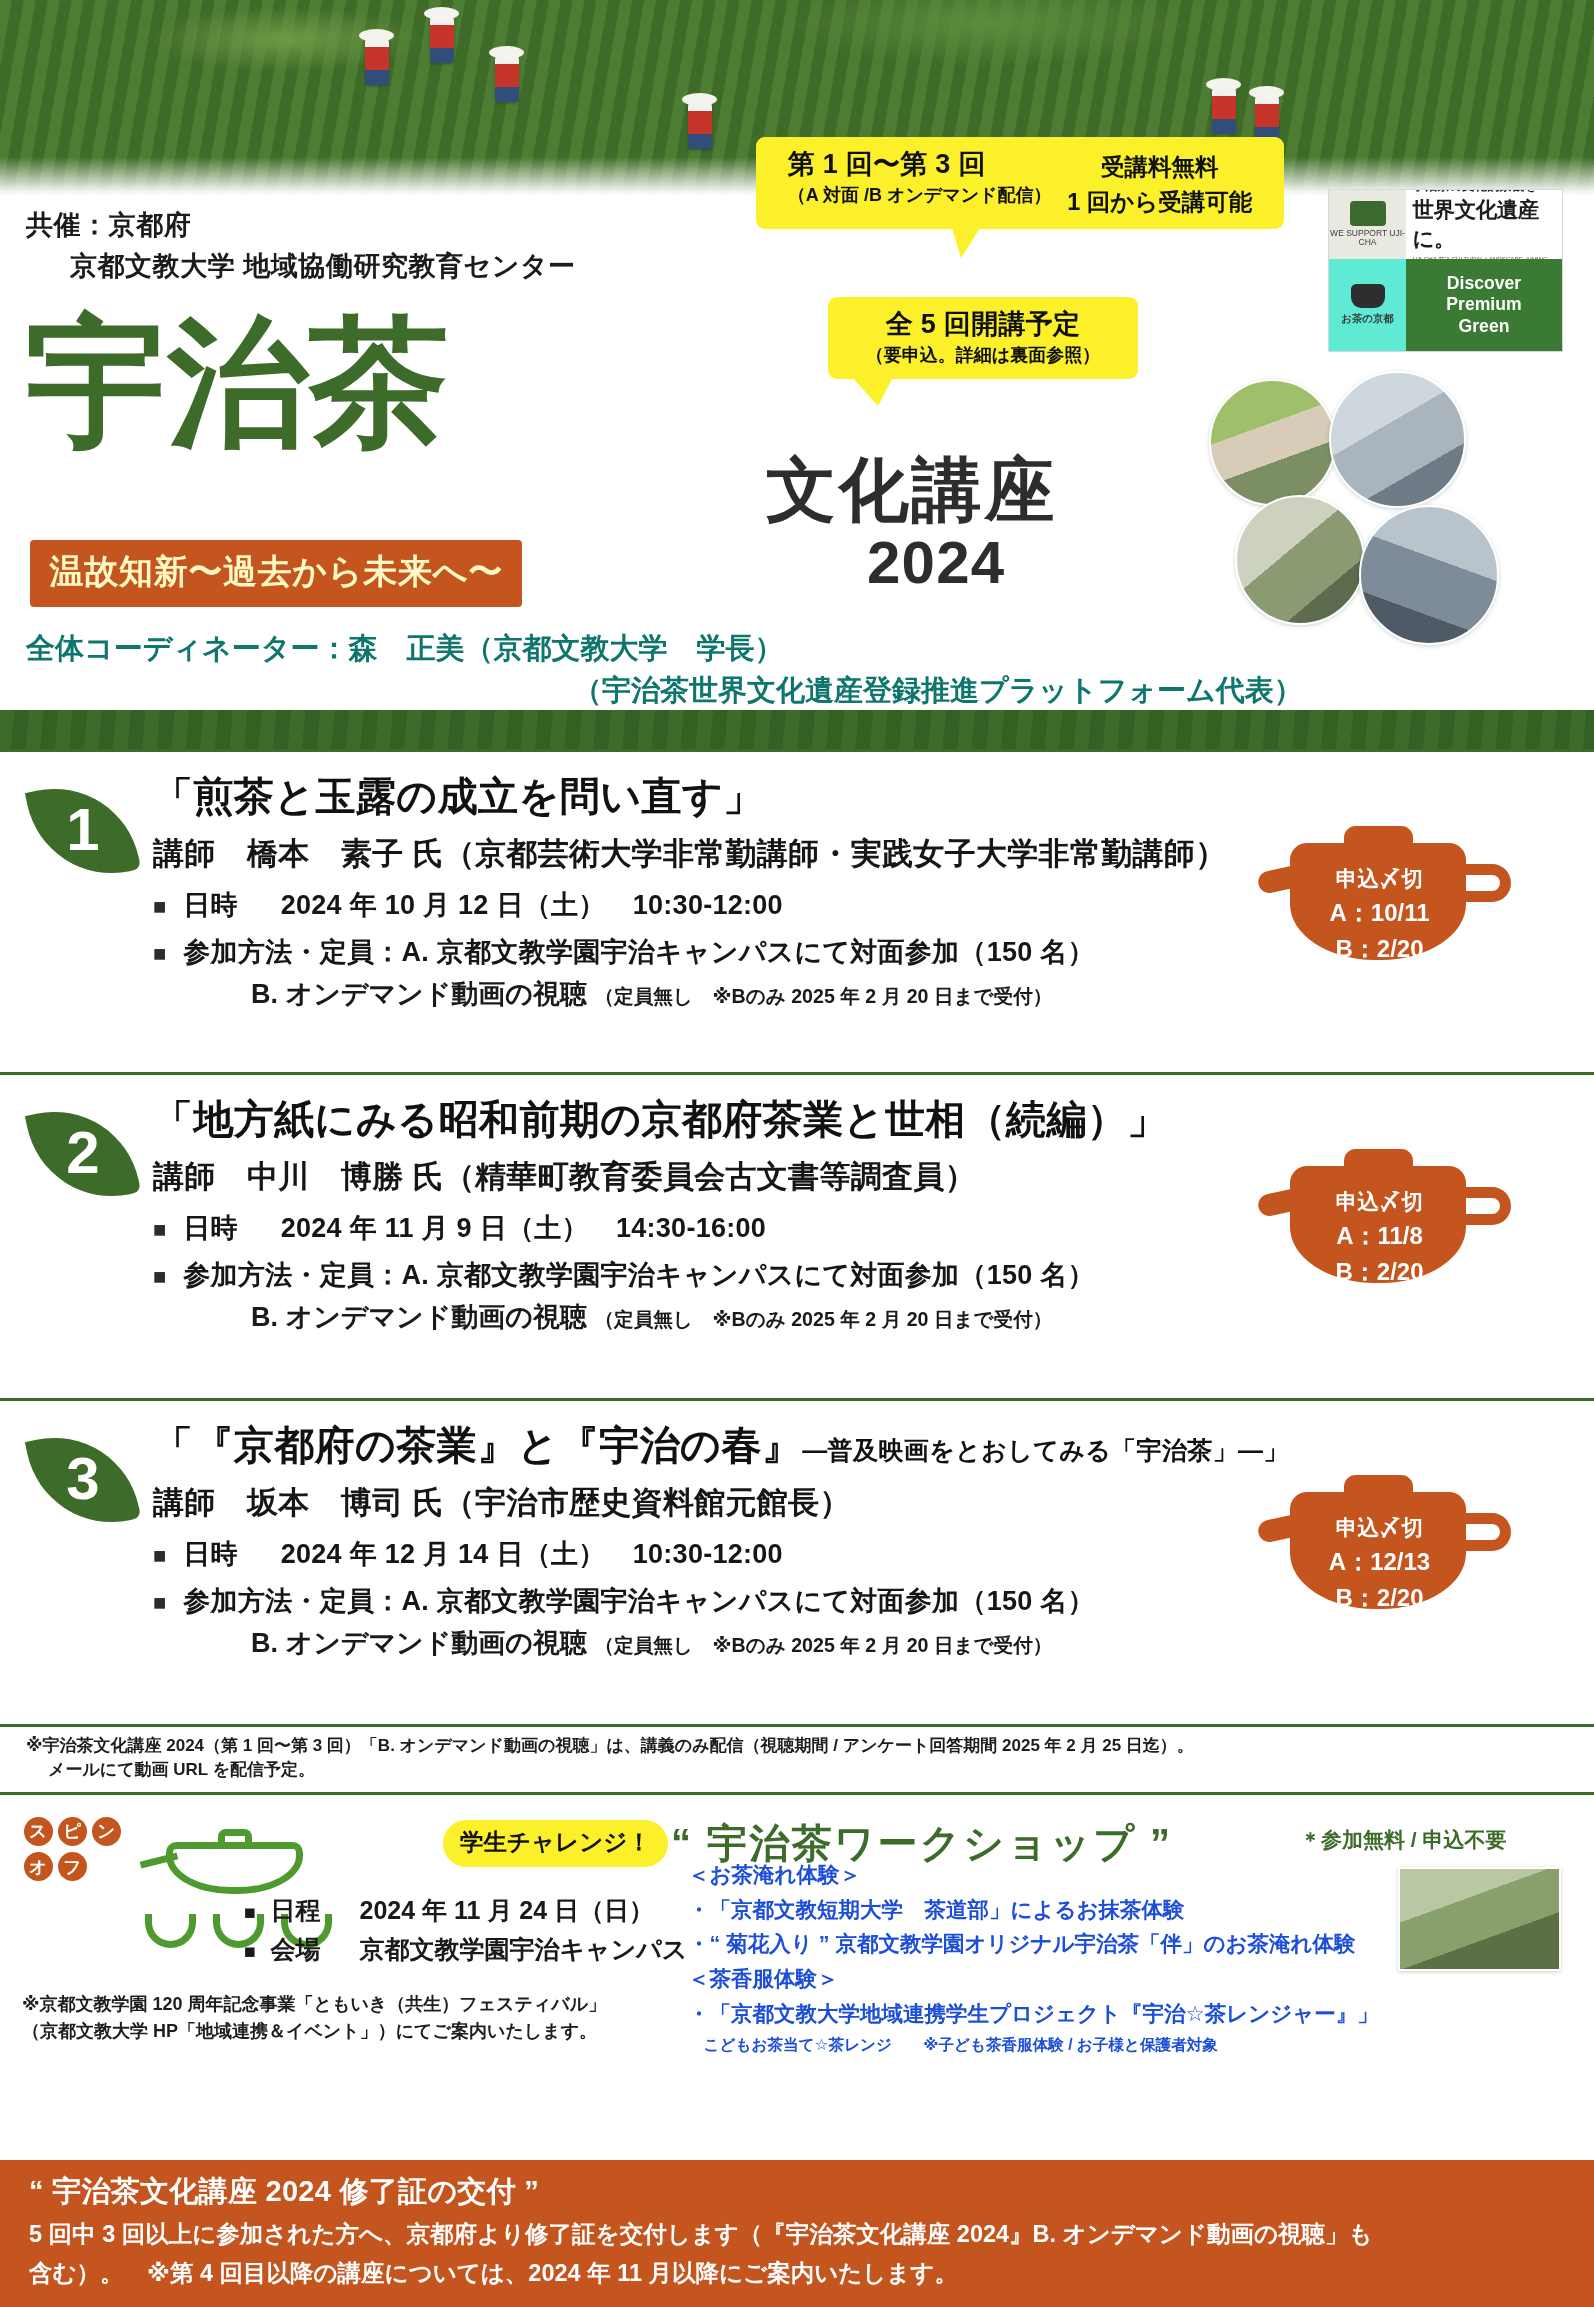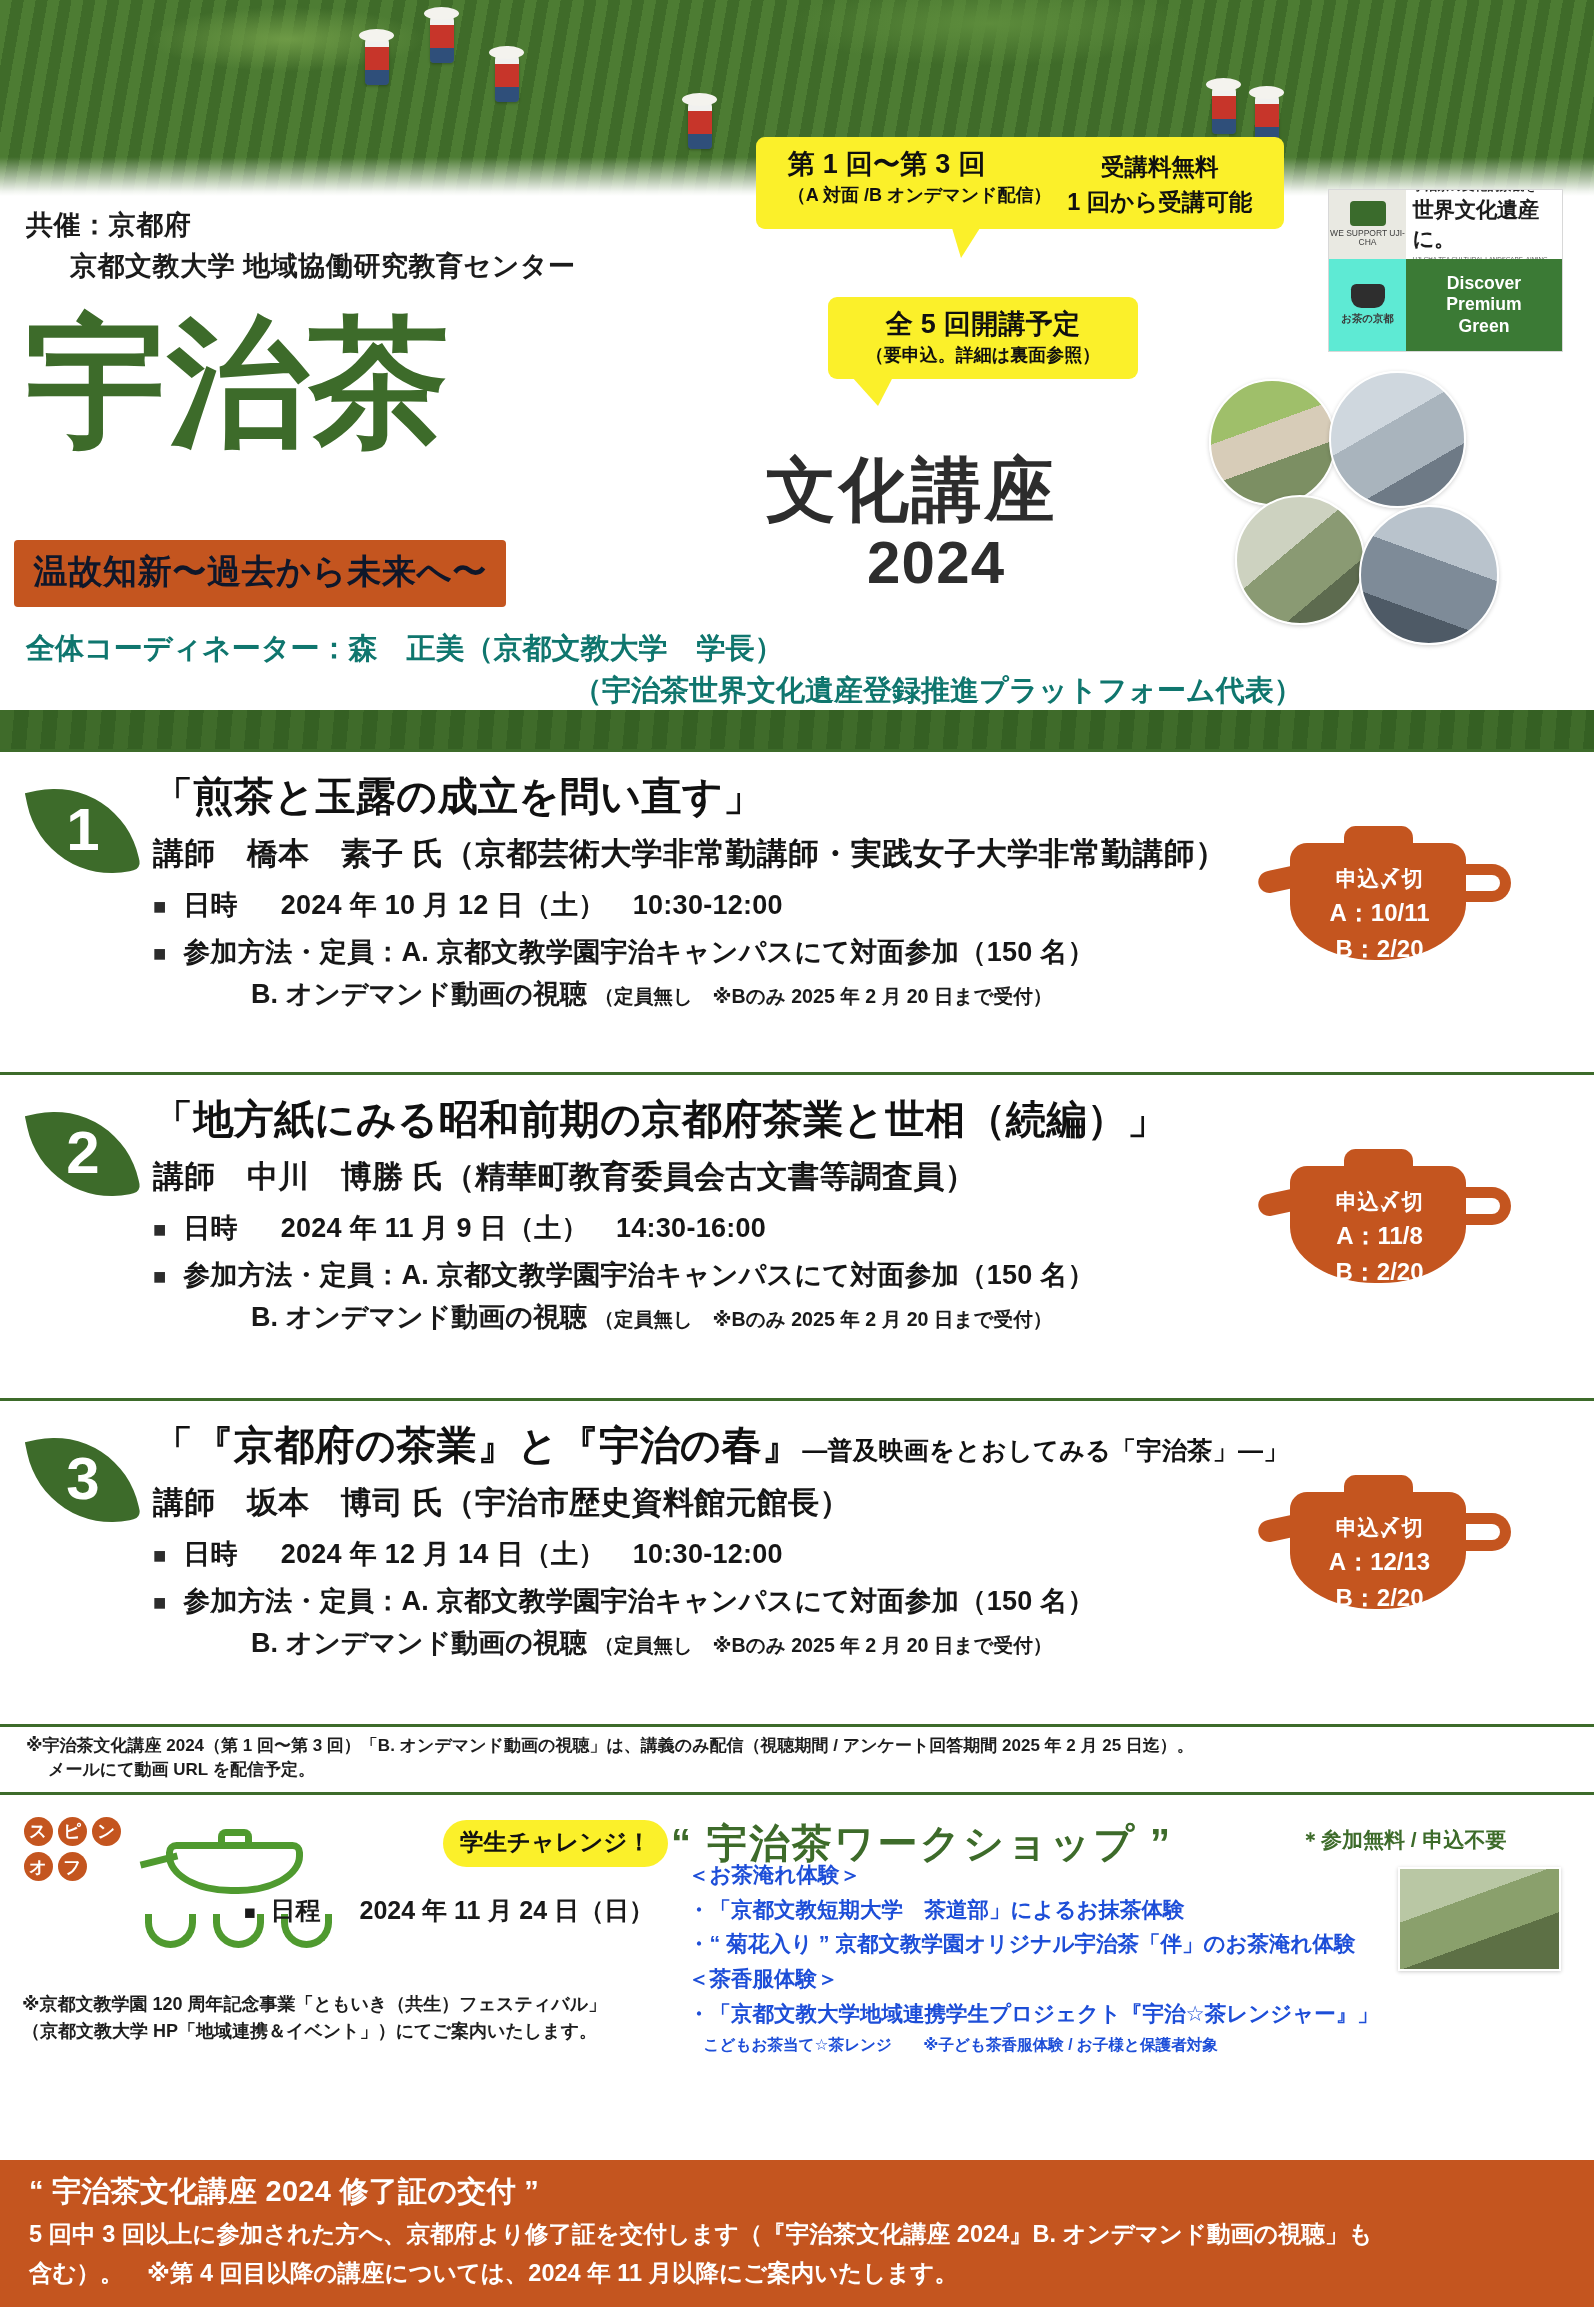--- a/index.html
+++ b/index.html
@@ -84,23 +84,23 @@
     left: 26px; top: 313px;
     font-size: 140px;
     font-weight: 900;
     letter-spacing: 0.01em;
     line-height: 1;
     color: #3d6b2a;
     text-shadow: 2px 2px 0 rgba(255,255,255,.8);
   }
   .subtitle-badge {
     position: absolute;
-    left: 14px; top: 540px;
+    left: 30px; top: 540px;
     background: #c4551f;
-    color: #0f172a;
+    color: #fef9c3;
     font-size: 34px;
     font-weight: 800;
     padding: 9px 19.6px 11.7px 19.6px;
     border-radius: 3.9px;
     letter-spacing: 0.02em;
   }
   .rightttl {
     position: absolute;
     left: 766px; top: 444px;
     font-size: 70px;
@@ -610,20 +610,26 @@
 
     <div class="student-challenge">学生チャレンジ！</div>
 
     <div class="spin-info">
       <div>
         <span class="sq">■</span>
         <span>日程</span>
         <span>　</span>
         <span>2024 年 11 月 24 日（日）</span>
       </div>
+      <div>
+        <span class="sq">■</span>
+        <span>会場</span>
+        <span>　</span>
+        <span>京都文教学園宇治キャンパス</span>
+      </div>
     </div>
 
     <div class="spin-foot">
       <div>※京都文教学園 120 周年記念事業「ともいき（共生）フェスティバル」</div>
       <div>（京都文教大学 HP「地域連携＆イベント」）にてご案内いたします。</div>
     </div>
 
     <div class="ws-title">“ 宇治茶ワークショップ ”</div>
     <div class="ws-free">＊参加無料 / 申込不要</div>
     <div class="ws-list">

